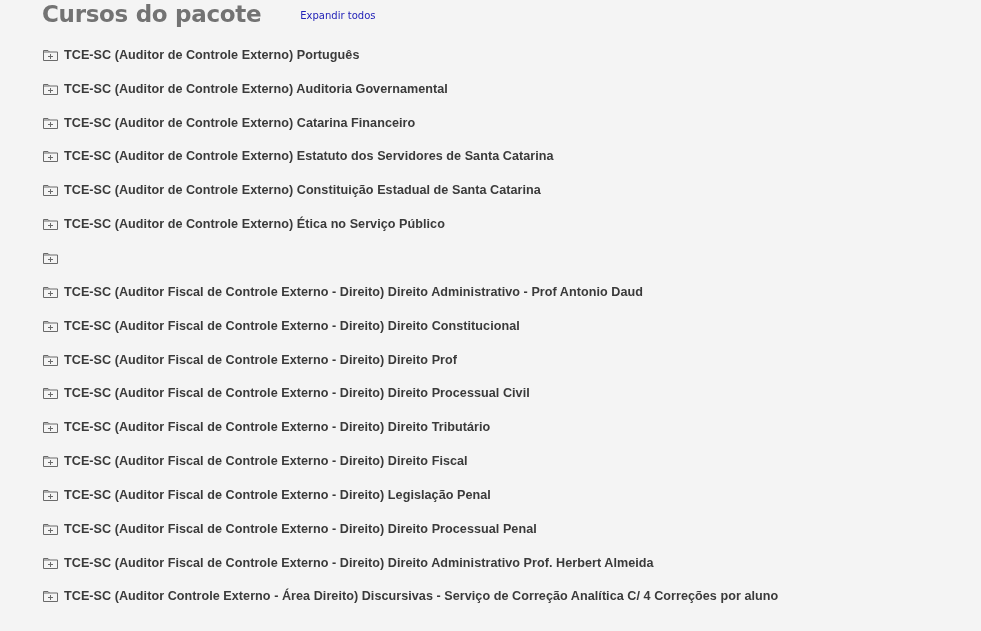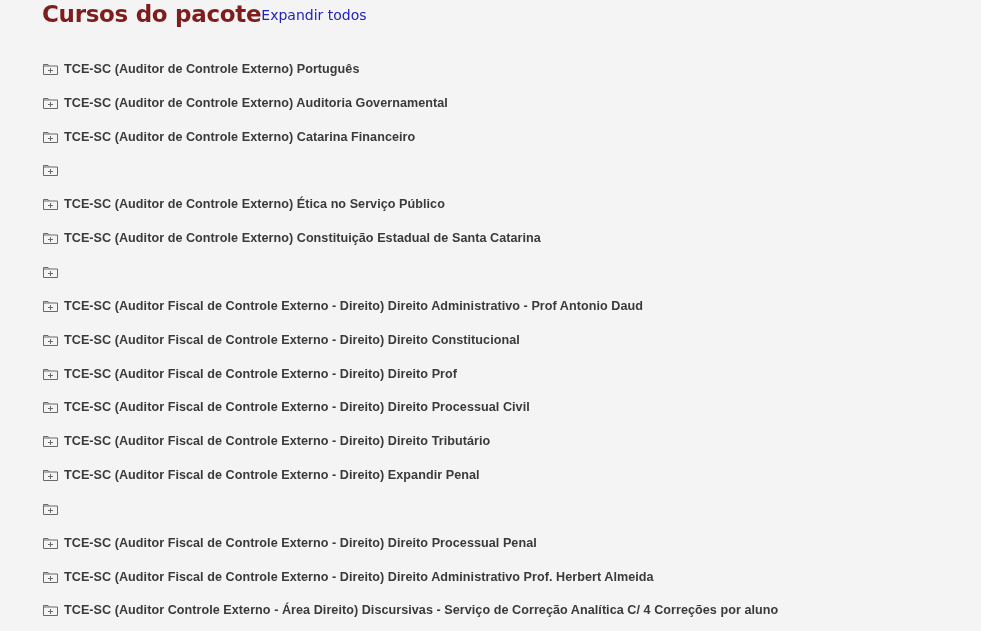--- a/index.html
+++ b/index.html
@@ -3,23 +3,23 @@
 <meta charset="utf-8">
 <style>
   html, body { margin:0; padding:0; }
   body {
     width:981px; height:631px; overflow:hidden;
     background:#f4f4f4;
     font-family:"DejaVu Sans", sans-serif;
     color:#3a3a3a;
   }
   .header { position:absolute; left:42px; top:0; height:28px; display:flex; align-items:center; }
-  .title { font-family:"DejaVu Sans", sans-serif; font-weight:bold; font-size:23px; color:#7f1d1d; letter-spacing:-0.3px; margin:0; line-height:28px; }
-  .expand { font-size:14px; color:#2222b8; cursor:pointer; margin-top:2px; }
-  .list { position:absolute; left:43px; top:52px; margin:0; padding:0; list-style:none; }
+  .title { font-family:"DejaVu Sans", sans-serif; font-weight:bold; font-size:23px; color:#737373; letter-spacing:-0.3px; margin:0; line-height:28px; }
+  .expand { margin-left:39px; font-size:10px; color:#2222b8; cursor:pointer; margin-top:2px; }
+  .list { position:absolute; left:43px; top:38px; margin:0; padding:0; list-style:none; }
   .item { height:33.85px; display:flex; align-items:center; cursor:pointer; }
   .icon { width:15px; height:12px; margin-right:6px; flex:0 0 auto; }
   .label { font-family:"Liberation Sans", sans-serif; font-weight:bold; font-size:12.6px; color:#3a3a3a; white-space:nowrap; letter-spacing:0.05px; }
 </style>
 </head>
 <body>
 
 <div class="header">
   <h2 class="title">Cursos do pacote</h2>
   <a class="expand">Expandir todos</a>
@@ -53,38 +53,39 @@
     </svg>
     <span class="label">TCE-SC (Auditor de Controle Externo) Catarina Financeiro</span>
   </li>
     <li class="item">
     <svg class="icon" viewBox="0 0 15 12">
       <path d="M0.5 1.5 V11.5 H14.5 V3 H6.5 L5 1.5 Z" fill="none" stroke="#6a6a6a" stroke-width="1"></path>
       <line x1="0.5" y1="3" x2="6.5" y2="3" stroke="#6a6a6a" stroke-width="1"></line>
       <line x1="7.5" y1="5" x2="7.5" y2="10" stroke="#6a6a6a" stroke-width="1"></line>
       <line x1="5" y1="7.5" x2="10" y2="7.5" stroke="#6a6a6a" stroke-width="1"></line>
     </svg>
+    <span class="label">TCE-SC (Auditor de Controle Externo) Estatuto dos Servidores de Santa Catarina</span>
+  </li>
+    <li class="item">
+    <svg class="icon" viewBox="0 0 15 12">
+      <path d="M0.5 1.5 V11.5 H14.5 V3 H6.5 L5 1.5 Z" fill="none" stroke="#6a6a6a" stroke-width="1"></path>
+      <line x1="0.5" y1="3" x2="6.5" y2="3" stroke="#6a6a6a" stroke-width="1"></line>
+      <line x1="7.5" y1="5" x2="7.5" y2="10" stroke="#6a6a6a" stroke-width="1"></line>
+      <line x1="5" y1="7.5" x2="10" y2="7.5" stroke="#6a6a6a" stroke-width="1"></line>
+    </svg>
+    <span class="label">TCE-SC (Auditor de Controle Externo) Constituição Estadual de Santa Catarina</span>
   </li>
     <li class="item">
     <svg class="icon" viewBox="0 0 15 12">
       <path d="M0.5 1.5 V11.5 H14.5 V3 H6.5 L5 1.5 Z" fill="none" stroke="#6a6a6a" stroke-width="1"></path>
       <line x1="0.5" y1="3" x2="6.5" y2="3" stroke="#6a6a6a" stroke-width="1"></line>
       <line x1="7.5" y1="5" x2="7.5" y2="10" stroke="#6a6a6a" stroke-width="1"></line>
       <line x1="5" y1="7.5" x2="10" y2="7.5" stroke="#6a6a6a" stroke-width="1"></line>
     </svg>
     <span class="label">TCE-SC (Auditor de Controle Externo) Ética no Serviço Público</span>
-  </li>
-    <li class="item">
-    <svg class="icon" viewBox="0 0 15 12">
-      <path d="M0.5 1.5 V11.5 H14.5 V3 H6.5 L5 1.5 Z" fill="none" stroke="#6a6a6a" stroke-width="1"></path>
-      <line x1="0.5" y1="3" x2="6.5" y2="3" stroke="#6a6a6a" stroke-width="1"></line>
-      <line x1="7.5" y1="5" x2="7.5" y2="10" stroke="#6a6a6a" stroke-width="1"></line>
-      <line x1="5" y1="7.5" x2="10" y2="7.5" stroke="#6a6a6a" stroke-width="1"></line>
-    </svg>
-    <span class="label">TCE-SC (Auditor de Controle Externo) Constituição Estadual de Santa Catarina</span>
   </li>
     <li class="item">
     <svg class="icon" viewBox="0 0 15 12">
       <path d="M0.5 1.5 V11.5 H14.5 V3 H6.5 L5 1.5 Z" fill="none" stroke="#6a6a6a" stroke-width="1"></path>
       <line x1="0.5" y1="3" x2="6.5" y2="3" stroke="#6a6a6a" stroke-width="1"></line>
       <line x1="7.5" y1="5" x2="7.5" y2="10" stroke="#6a6a6a" stroke-width="1"></line>
       <line x1="5" y1="7.5" x2="10" y2="7.5" stroke="#6a6a6a" stroke-width="1"></line>
     </svg>
   </li>
     <li class="item">
@@ -132,29 +133,30 @@
     </svg>
     <span class="label">TCE-SC (Auditor Fiscal de Controle Externo - Direito) Direito Tributário</span>
   </li>
     <li class="item">
     <svg class="icon" viewBox="0 0 15 12">
       <path d="M0.5 1.5 V11.5 H14.5 V3 H6.5 L5 1.5 Z" fill="none" stroke="#6a6a6a" stroke-width="1"></path>
       <line x1="0.5" y1="3" x2="6.5" y2="3" stroke="#6a6a6a" stroke-width="1"></line>
       <line x1="7.5" y1="5" x2="7.5" y2="10" stroke="#6a6a6a" stroke-width="1"></line>
       <line x1="5" y1="7.5" x2="10" y2="7.5" stroke="#6a6a6a" stroke-width="1"></line>
     </svg>
-    <span class="label">TCE-SC (Auditor Fiscal de Controle Externo - Direito) Expandir Penal</span>
+    <span class="label">TCE-SC (Auditor Fiscal de Controle Externo - Direito) Direito Fiscal</span>
   </li>
     <li class="item">
     <svg class="icon" viewBox="0 0 15 12">
       <path d="M0.5 1.5 V11.5 H14.5 V3 H6.5 L5 1.5 Z" fill="none" stroke="#6a6a6a" stroke-width="1"></path>
       <line x1="0.5" y1="3" x2="6.5" y2="3" stroke="#6a6a6a" stroke-width="1"></line>
       <line x1="7.5" y1="5" x2="7.5" y2="10" stroke="#6a6a6a" stroke-width="1"></line>
       <line x1="5" y1="7.5" x2="10" y2="7.5" stroke="#6a6a6a" stroke-width="1"></line>
     </svg>
+    <span class="label">TCE-SC (Auditor Fiscal de Controle Externo - Direito) Legislação Penal</span>
   </li>
     <li class="item">
     <svg class="icon" viewBox="0 0 15 12">
       <path d="M0.5 1.5 V11.5 H14.5 V3 H6.5 L5 1.5 Z" fill="none" stroke="#6a6a6a" stroke-width="1"></path>
       <line x1="0.5" y1="3" x2="6.5" y2="3" stroke="#6a6a6a" stroke-width="1"></line>
       <line x1="7.5" y1="5" x2="7.5" y2="10" stroke="#6a6a6a" stroke-width="1"></line>
       <line x1="5" y1="7.5" x2="10" y2="7.5" stroke="#6a6a6a" stroke-width="1"></line>
     </svg>
     <span class="label">TCE-SC (Auditor Fiscal de Controle Externo - Direito) Direito Processual Penal</span>
   </li>

